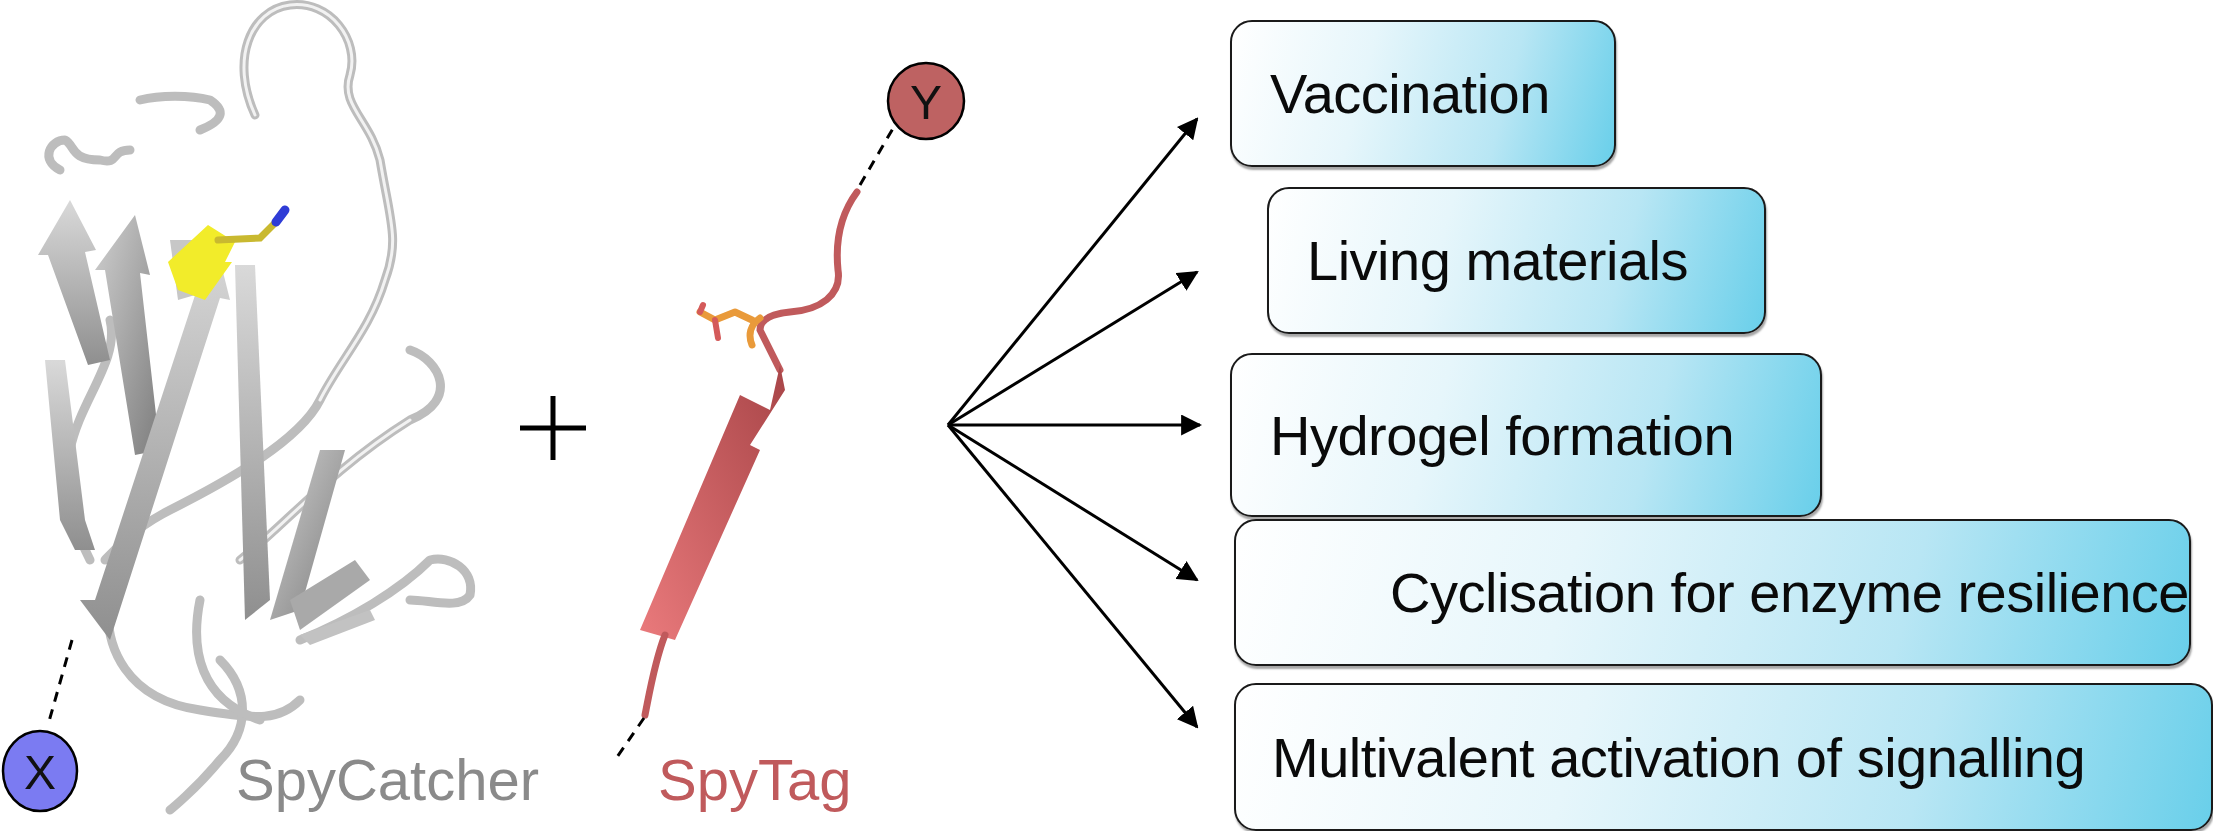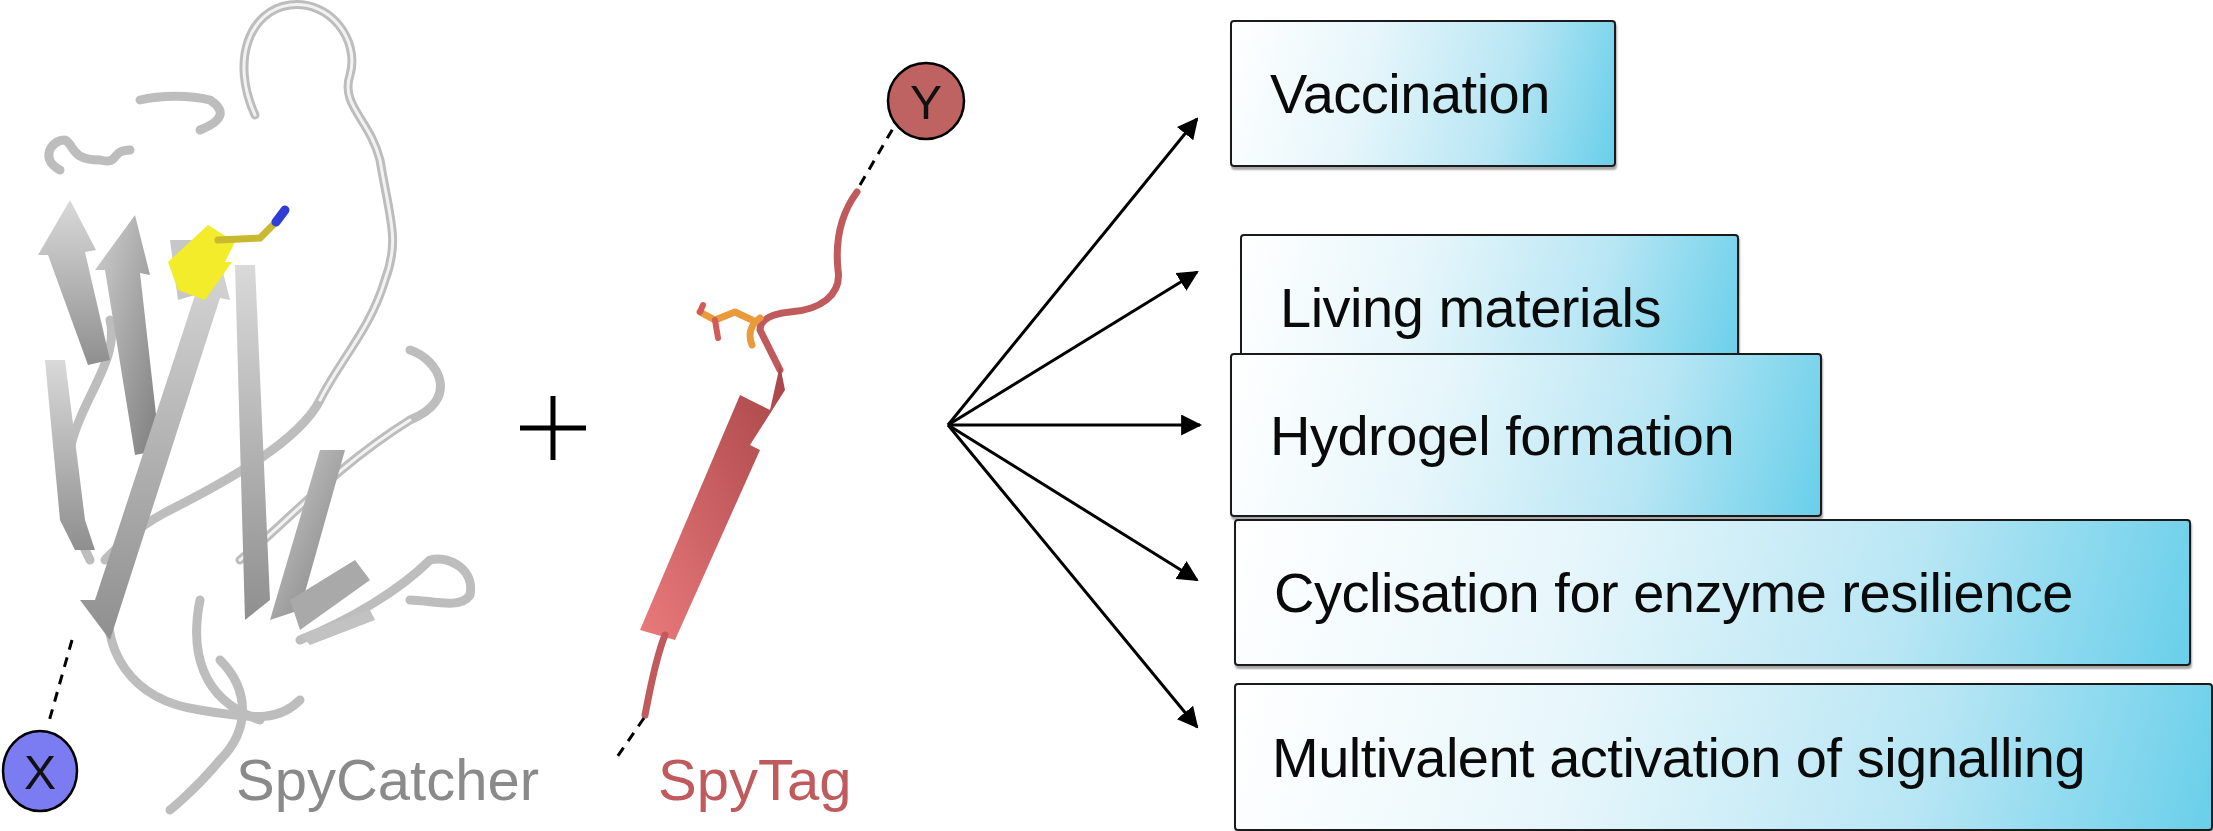--- a/index.html
+++ b/index.html
@@ -1,21 +1,21 @@
 <!DOCTYPE html>
 <html><head>
 <meta charset="utf-8">
 <style>
   html, body { margin:0; padding:0; background:#ffffff; }
   body { width:2213px; height:831px; position:relative; overflow:hidden;
          font-family:"Liberation Sans", sans-serif; }
   #stage { position:absolute; left:0; top:0; width:2213px; height:831px; }
   .app-box {
     position:absolute; box-sizing:border-box;
-    border:2.5px solid #1a1a1a; border-radius:4px;
+    border:2.5px solid #1a1a1a; border-radius:22px;
     background:linear-gradient(105deg, #ffffff 0%, #e6f6fb 35%, #b8e6f4 70%, #69cfea 100%);
     box-shadow:1px 3px 2px rgba(0,0,0,0.35);
     display:flex; align-items:center;
     font-size:56px; color:#0a0a0a; letter-spacing:-0.5px;
     white-space:nowrap;
   }
   .app-box span { padding-left:38px; }
 </style>
 </head>
 <body>
@@ -111,24 +111,24 @@
     <line x1="948" y1="425" x2="1197" y2="272" marker-end="url(#arrowHead)"></line>
     <line x1="948" y1="425" x2="1200" y2="425" marker-end="url(#arrowHead)"></line>
     <line x1="948" y1="425" x2="1197" y2="580" marker-end="url(#arrowHead)"></line>
     <line x1="948" y1="425" x2="1197" y2="727" marker-end="url(#arrowHead)"></line>
   </g>
 </svg>
 
 <div class="app-box" style="left:1230px; top:20px; width:386px; height:147px;">
   <span>Vaccination</span>
 </div>
-<div class="app-box" style="left:1240px; top:187px; width:499px; height:147px;margin-top:47px;">
+<div class="app-box" style="left:1267px; top:187px; width:499px; height:147px;">
   <span>Living materials</span>
 </div>
 <div class="app-box" style="left:1230px; top:353px; width:592px; height:164px;">
   <span>Hydrogel formation</span>
 </div>
-<div class="app-box" style="left:1234px; top:519px; width:957px; height:147px;">
+<div class="app-box" style="left:1234px; top:519px; width:957px; height:147px;justify-content:flex-end;">
   <span>Cyclisation for enzyme resilience</span>
 </div>
 <div class="app-box" style="left:1234px; top:683px; width:979px; height:148px;">
   <span style="padding-left:36px;">Multivalent activation of signalling</span>
 </div>
 
 </body></html>

